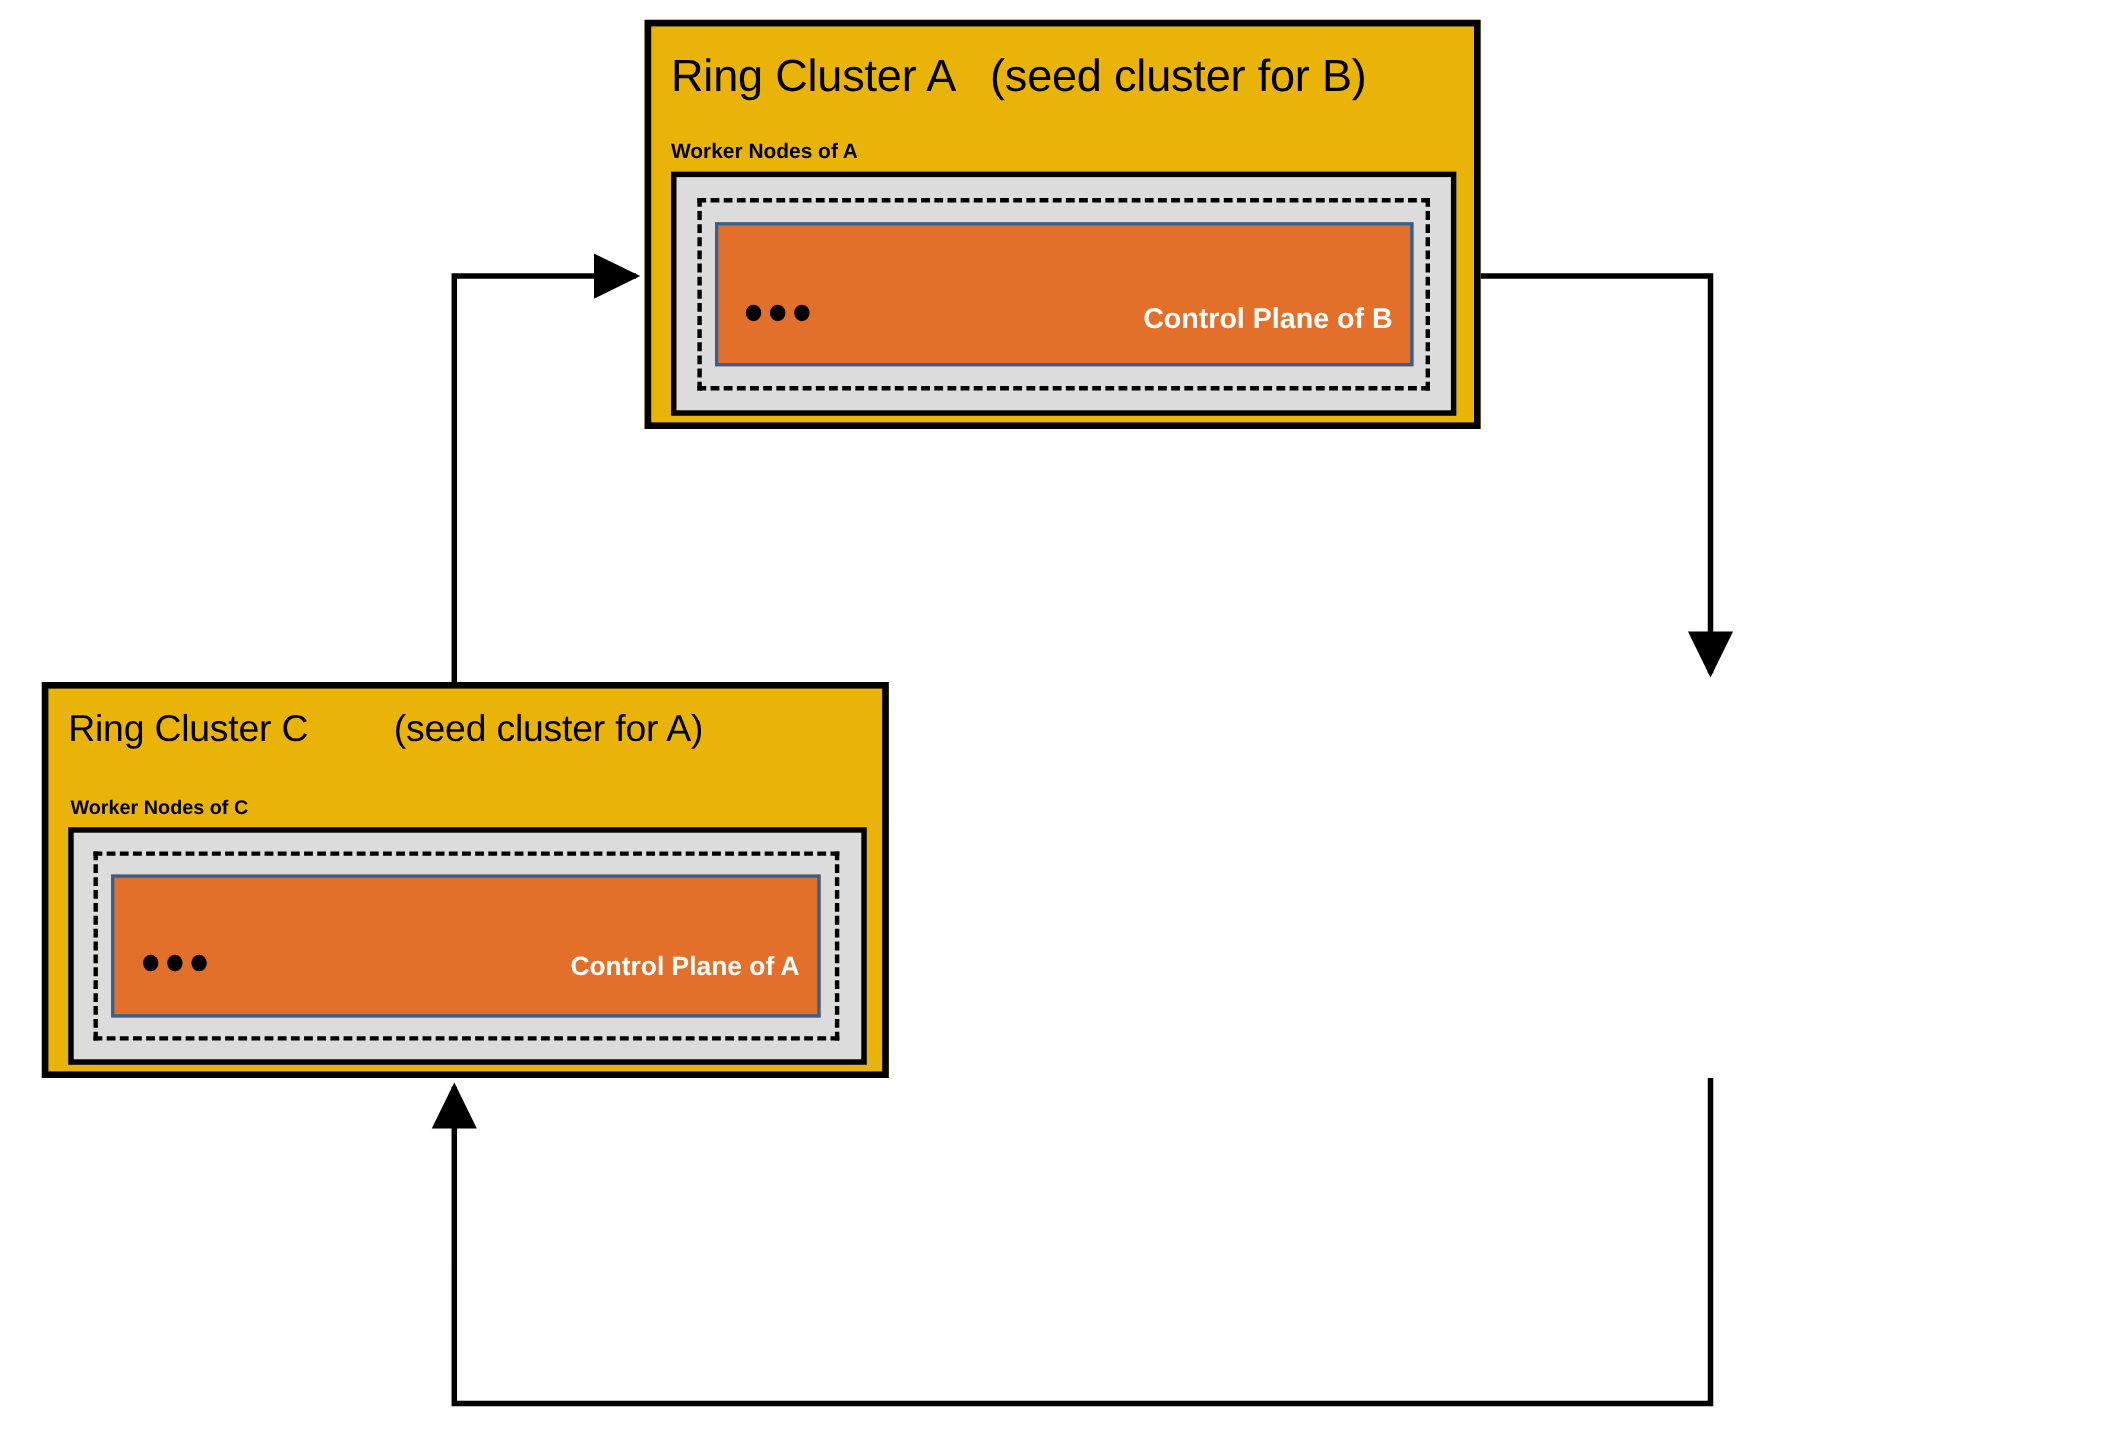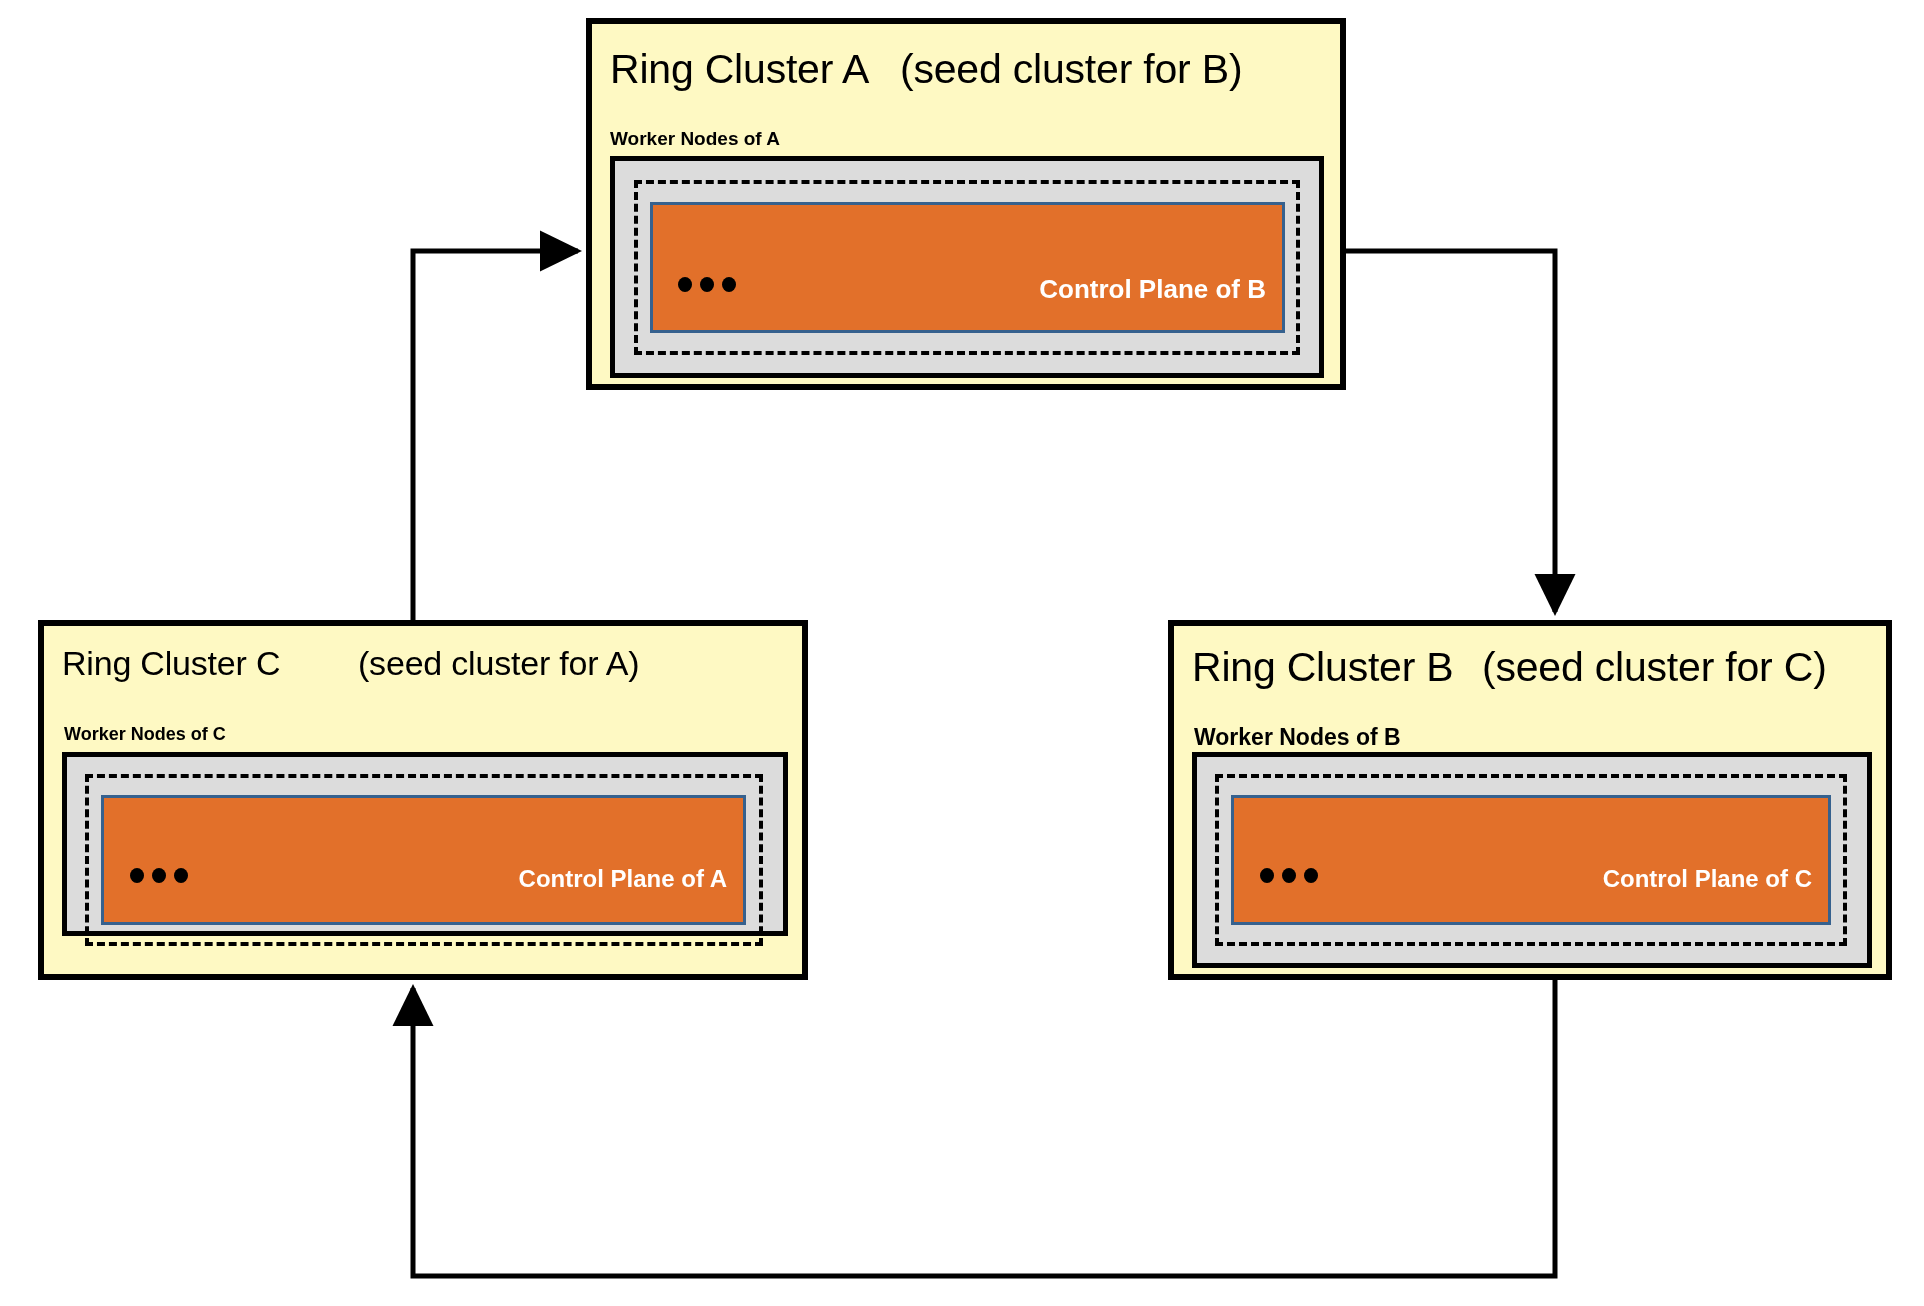--- a/index.html
+++ b/index.html
@@ -26,21 +26,21 @@
     width: 1924px;
     height: 1306px;
     z-index: 1;
   }
 
   
   .cluster {
     position: absolute;
     z-index: 2;
     box-sizing: border-box;
-    background: #fef9c3;
+    background: #eab308;
     border: 6px solid #000000;
   }
   .cluster-title {
     position: absolute;
     white-space: nowrap;
     color: #000000;
     font-weight: 400;
     letter-spacing: -0.2px;
   }
   .cluster-name {
@@ -105,21 +105,21 @@
   #cluster-a .worker-frame { left: 18px; top: 132px; width: 714px; height: 222px; }
   #cluster-a .dashed-frame { left: 19px; top: 19px; width: 666px; height: 175px; }
   #cluster-a .control-plane { left: 35px; top: 41px; width: 635px; height: 131px; }
   #cluster-a .cp-dots { left: 25px; top: 72px; }
   #cluster-a .cp-label { right: 16px; top: 69px; font-size: 26px; margin-left: 26px; }
 
   #cluster-c { left: 38px; top: 620px; width: 770px; height: 360px; }
   #cluster-c .cluster-title { left: 18px; top: 18px; font-size: 34px; }
   #cluster-c .cluster-name { width: 296px; }
   #cluster-c .worker-label { left: 20px; top: 98px; font-size: 18px; }
-  #cluster-c .worker-frame { left: 18px; top: 126px; width: 726px; height: 184px; }
+  #cluster-c .worker-frame { left: 18px; top: 126px; width: 726px; height: 216px; }
   #cluster-c .dashed-frame { left: 18px; top: 17px; width: 678px; height: 172px; }
   #cluster-c .control-plane { left: 34px; top: 38px; width: 645px; height: 130px; }
   #cluster-c .cp-dots { left: 26px; top: 70px; }
   #cluster-c .cp-label { right: 16px; top: 67px; font-size: 24px; }
 
   #cluster-b { left: 1168px; top: 620px; width: 724px; height: 360px; }
   #cluster-b .cluster-title { left: 18px; top: 18px; font-size: 41px; }
   #cluster-b .cluster-name { width: 290px; }
   #cluster-b .worker-label { left: 20px; top: 98px; font-size: 23px; }
   #cluster-b .worker-frame { left: 18px; top: 126px; width: 680px; height: 216px; }
@@ -178,32 +178,14 @@
         <div class="cp-dots">
           <span></span>
             <span></span>
             <span></span>
         </div>
         <div class="cp-label">Control Plane of A</div>
       </div>
     </div>
   </div>
 
-  <div class="cluster" id="cluster-b">
-    <div class="cluster-title">
-      <span class="cluster-name">Ring Cluster B</span><span class="cluster-seed">(seed cluster for C)</span>
-    </div>
-    <div class="worker-label">Worker Nodes of B</div>
-
-    <div class="worker-frame">
-      <div class="dashed-frame"></div>
-      <div class="control-plane">
-        <div class="cp-dots">
-          <span></span>
-            <span></span>
-            <span></span>
-        </div>
-        <div class="cp-label">Control Plane of C</div>
-      </div>
-    </div>
-  </div>
 
 </div>
 
 </body></html>

